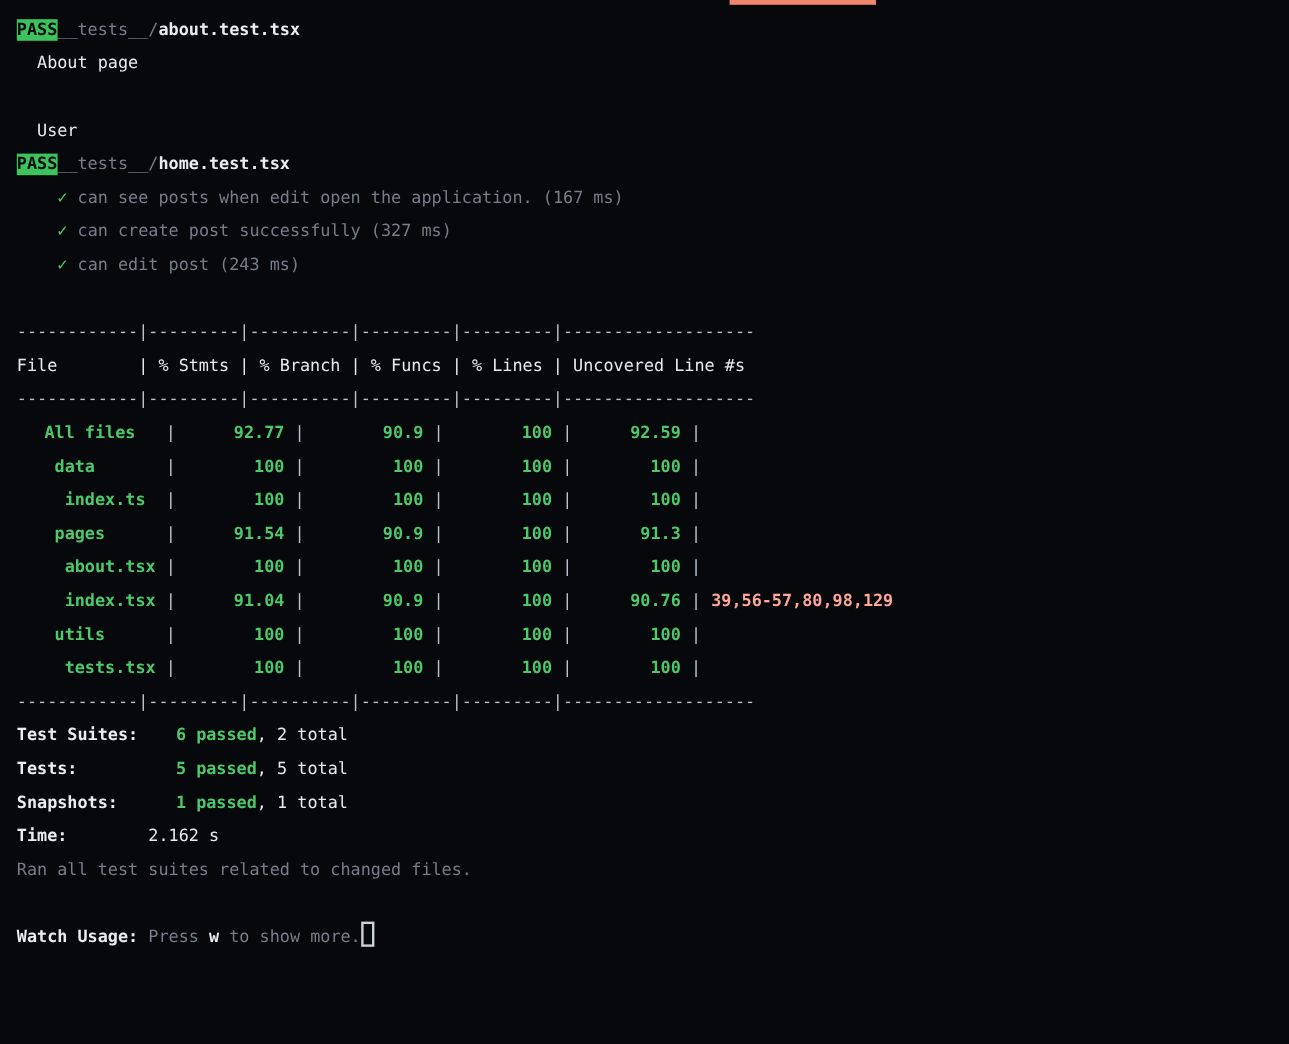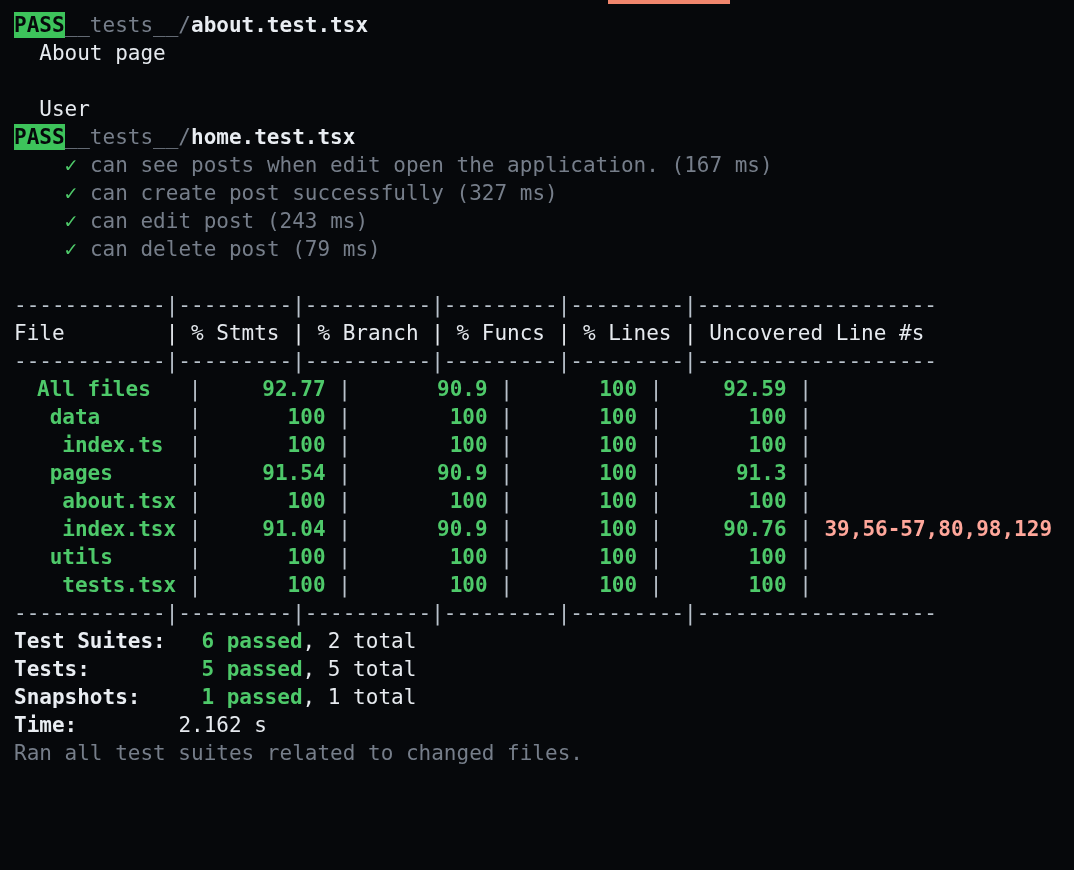--- a/index.html
+++ b/index.html
@@ -31,21 +31,21 @@
     height: 4px;
     background: #f0866d;
   }
   .pad {
     padding-left: 14px;
     padding-top: 11px;
   }
   .line {
     height: 28px;
     white-space: pre;
-    font-size: 21px;
+    font-size: 14px;
     line-height: 28px;
   }
   .blank { height: 28px; }
   .badge-pass {
     background: #3dc35b;
     color: #06080b;
     font-weight: bold;
     padding: 1px 0px;
   }
   .dim { color: #767e8a; }
@@ -78,21 +78,20 @@
     <div class="line"><span class="badge-pass">PASS</span><span class="dim">__tests__/</span><span class="bold-white">about.test.tsx</span></div>
     <div class="line">  <span class="white">About page</span></div>
 
     <div class="blank"></div>
 
     <div class="line">  <span class="white">User</span></div>
     <div class="line"><span class="badge-pass">PASS</span><span class="dim">__tests__/</span><span class="bold-white">home.test.tsx</span></div>
     <div class="line">    <span class="green">✓</span> <span class="dim">can see posts when edit open the application.</span> <span class="dim">(167 ms)</span></div>
     <div class="line">    <span class="green">✓</span> <span class="dim">can create post successfully</span> <span class="dim">(327 ms)</span></div>
     <div class="line">    <span class="green">✓</span> <span class="dim">can edit post</span> <span class="dim">(243 ms)</span></div>
-    <div class="line">    <span class="green">✓</span> <span class="dim">can delete post</span> <span class="dim">(79 ms)</span></div>
 
     <div class="blank"></div>
 
     <div class="line tbl rule">------------|---------|----------|---------|---------|-------------------</div>
     <div class="line tbl white">File        | % Stmts | % Branch | % Funcs | % Lines | Uncovered Line #s </div>
     <div class="line tbl rule">------------|---------|----------|---------|---------|-------------------</div>
     <div id="coverage-body">
         <div class="line tbl"><span class="green-bold">All files   </span><span class="rule">|</span><span class="green-bold">   92.77 </span><span class="rule">|</span><span class="green-bold">     90.9 </span><span class="rule">|</span><span class="green-bold">     100 </span><span class="rule">|</span><span class="green-bold">   92.59 </span><span class="rule">|</span><span class="salmon-bold"> </span></div>
         <div class="line tbl"><span class="green-bold"> data       </span><span class="rule">|</span><span class="green-bold">     100 </span><span class="rule">|</span><span class="green-bold">      100 </span><span class="rule">|</span><span class="green-bold">     100 </span><span class="rule">|</span><span class="green-bold">     100 </span><span class="rule">|</span><span class="salmon-bold"> </span></div>
         <div class="line tbl"><span class="green-bold">  index.ts  </span><span class="rule">|</span><span class="green-bold">     100 </span><span class="rule">|</span><span class="green-bold">      100 </span><span class="rule">|</span><span class="green-bold">     100 </span><span class="rule">|</span><span class="green-bold">     100 </span><span class="rule">|</span><span class="salmon-bold"> </span></div>
@@ -105,15 +104,16 @@
     <div class="line tbl rule">------------|---------|----------|---------|---------|-------------------</div>
 
     <div class="line"><span class="bold-white">Test Suites:</span> <span class="green-bold">6 passed</span><span class="white">, 2 total</span></div>
     <div class="line"><span class="bold-white">Tests:</span>       <span class="green-bold">5 passed</span><span class="white">, 5 total</span></div>
     <div class="line"><span class="bold-white">Snapshots:</span>   <span class="green-bold">1 passed</span><span class="white">, 1 total</span></div>
     <div class="line"><span class="bold-white">Time:</span>        <span class="white">2.162 s</span></div>
     <div class="line"><span class="dim">Ran all test suites related to changed files.</span></div>
 
     <div class="blank"></div>
 
+    <div class="line"><span class="bold-white">Watch Usage:</span> <span class="dim">Press </span><span class="white bold">w</span><span class="dim"> to show more.</span><span class="cursor"></span></div>
 
   </div>
 </div>
 
 </body></html>

